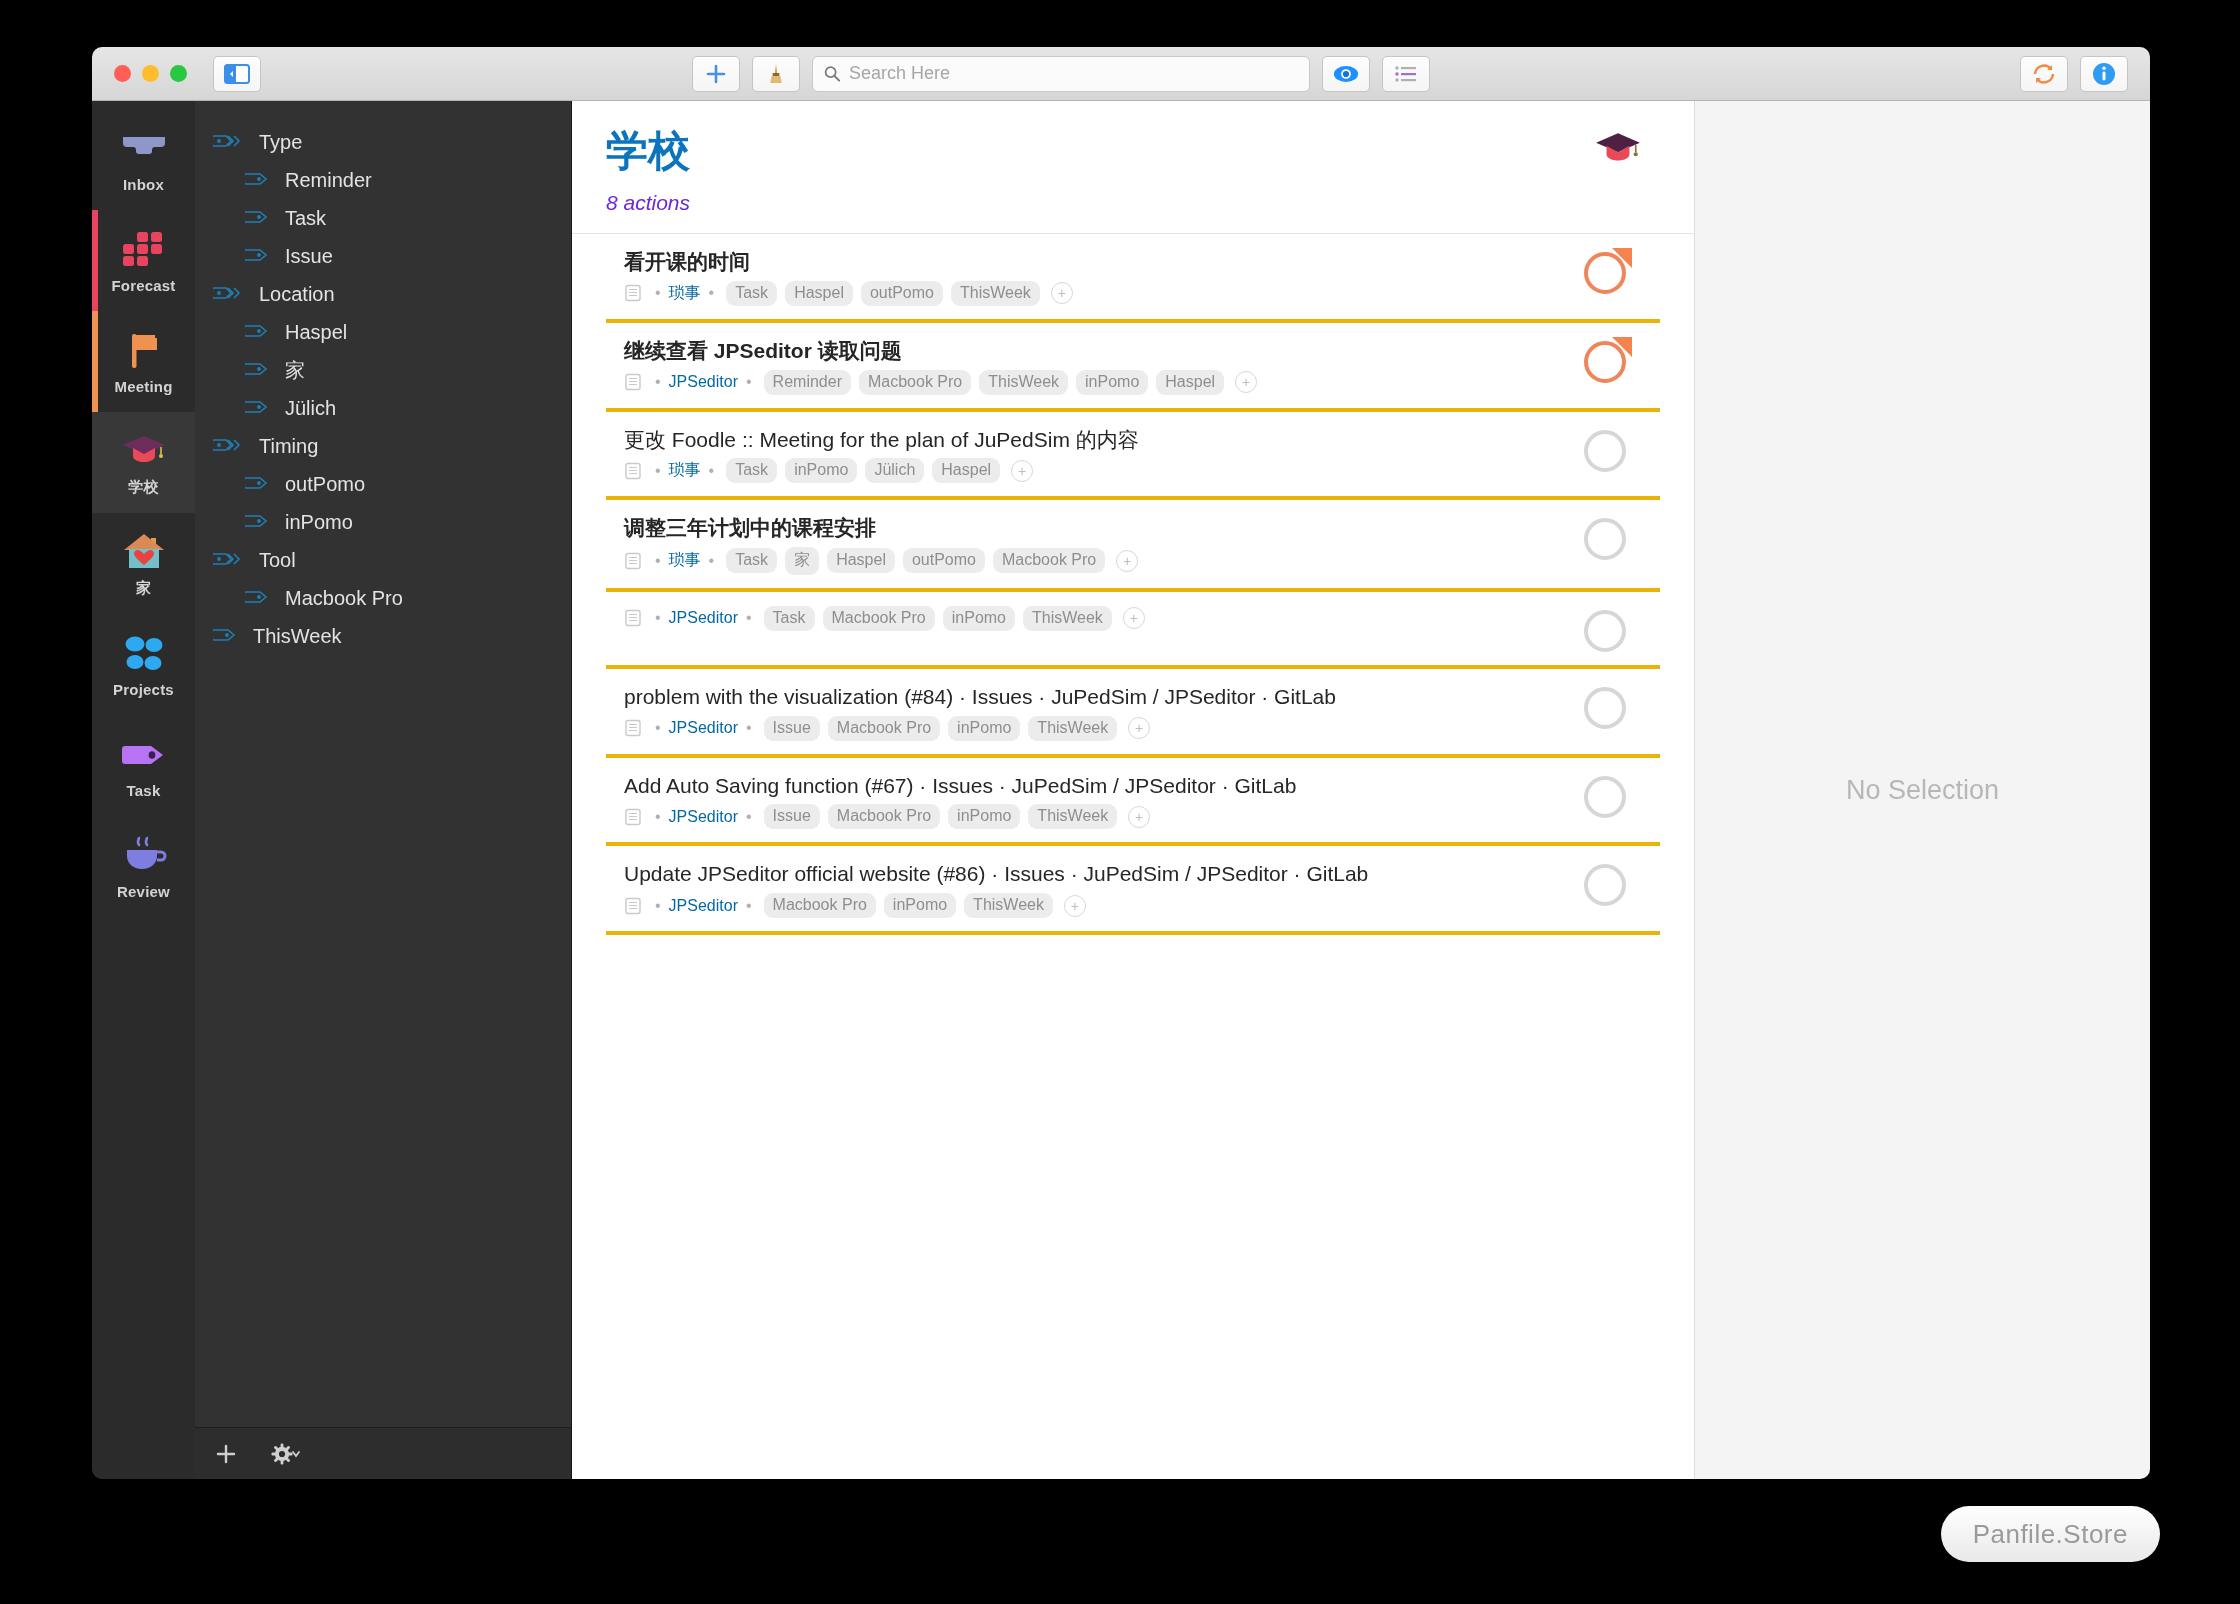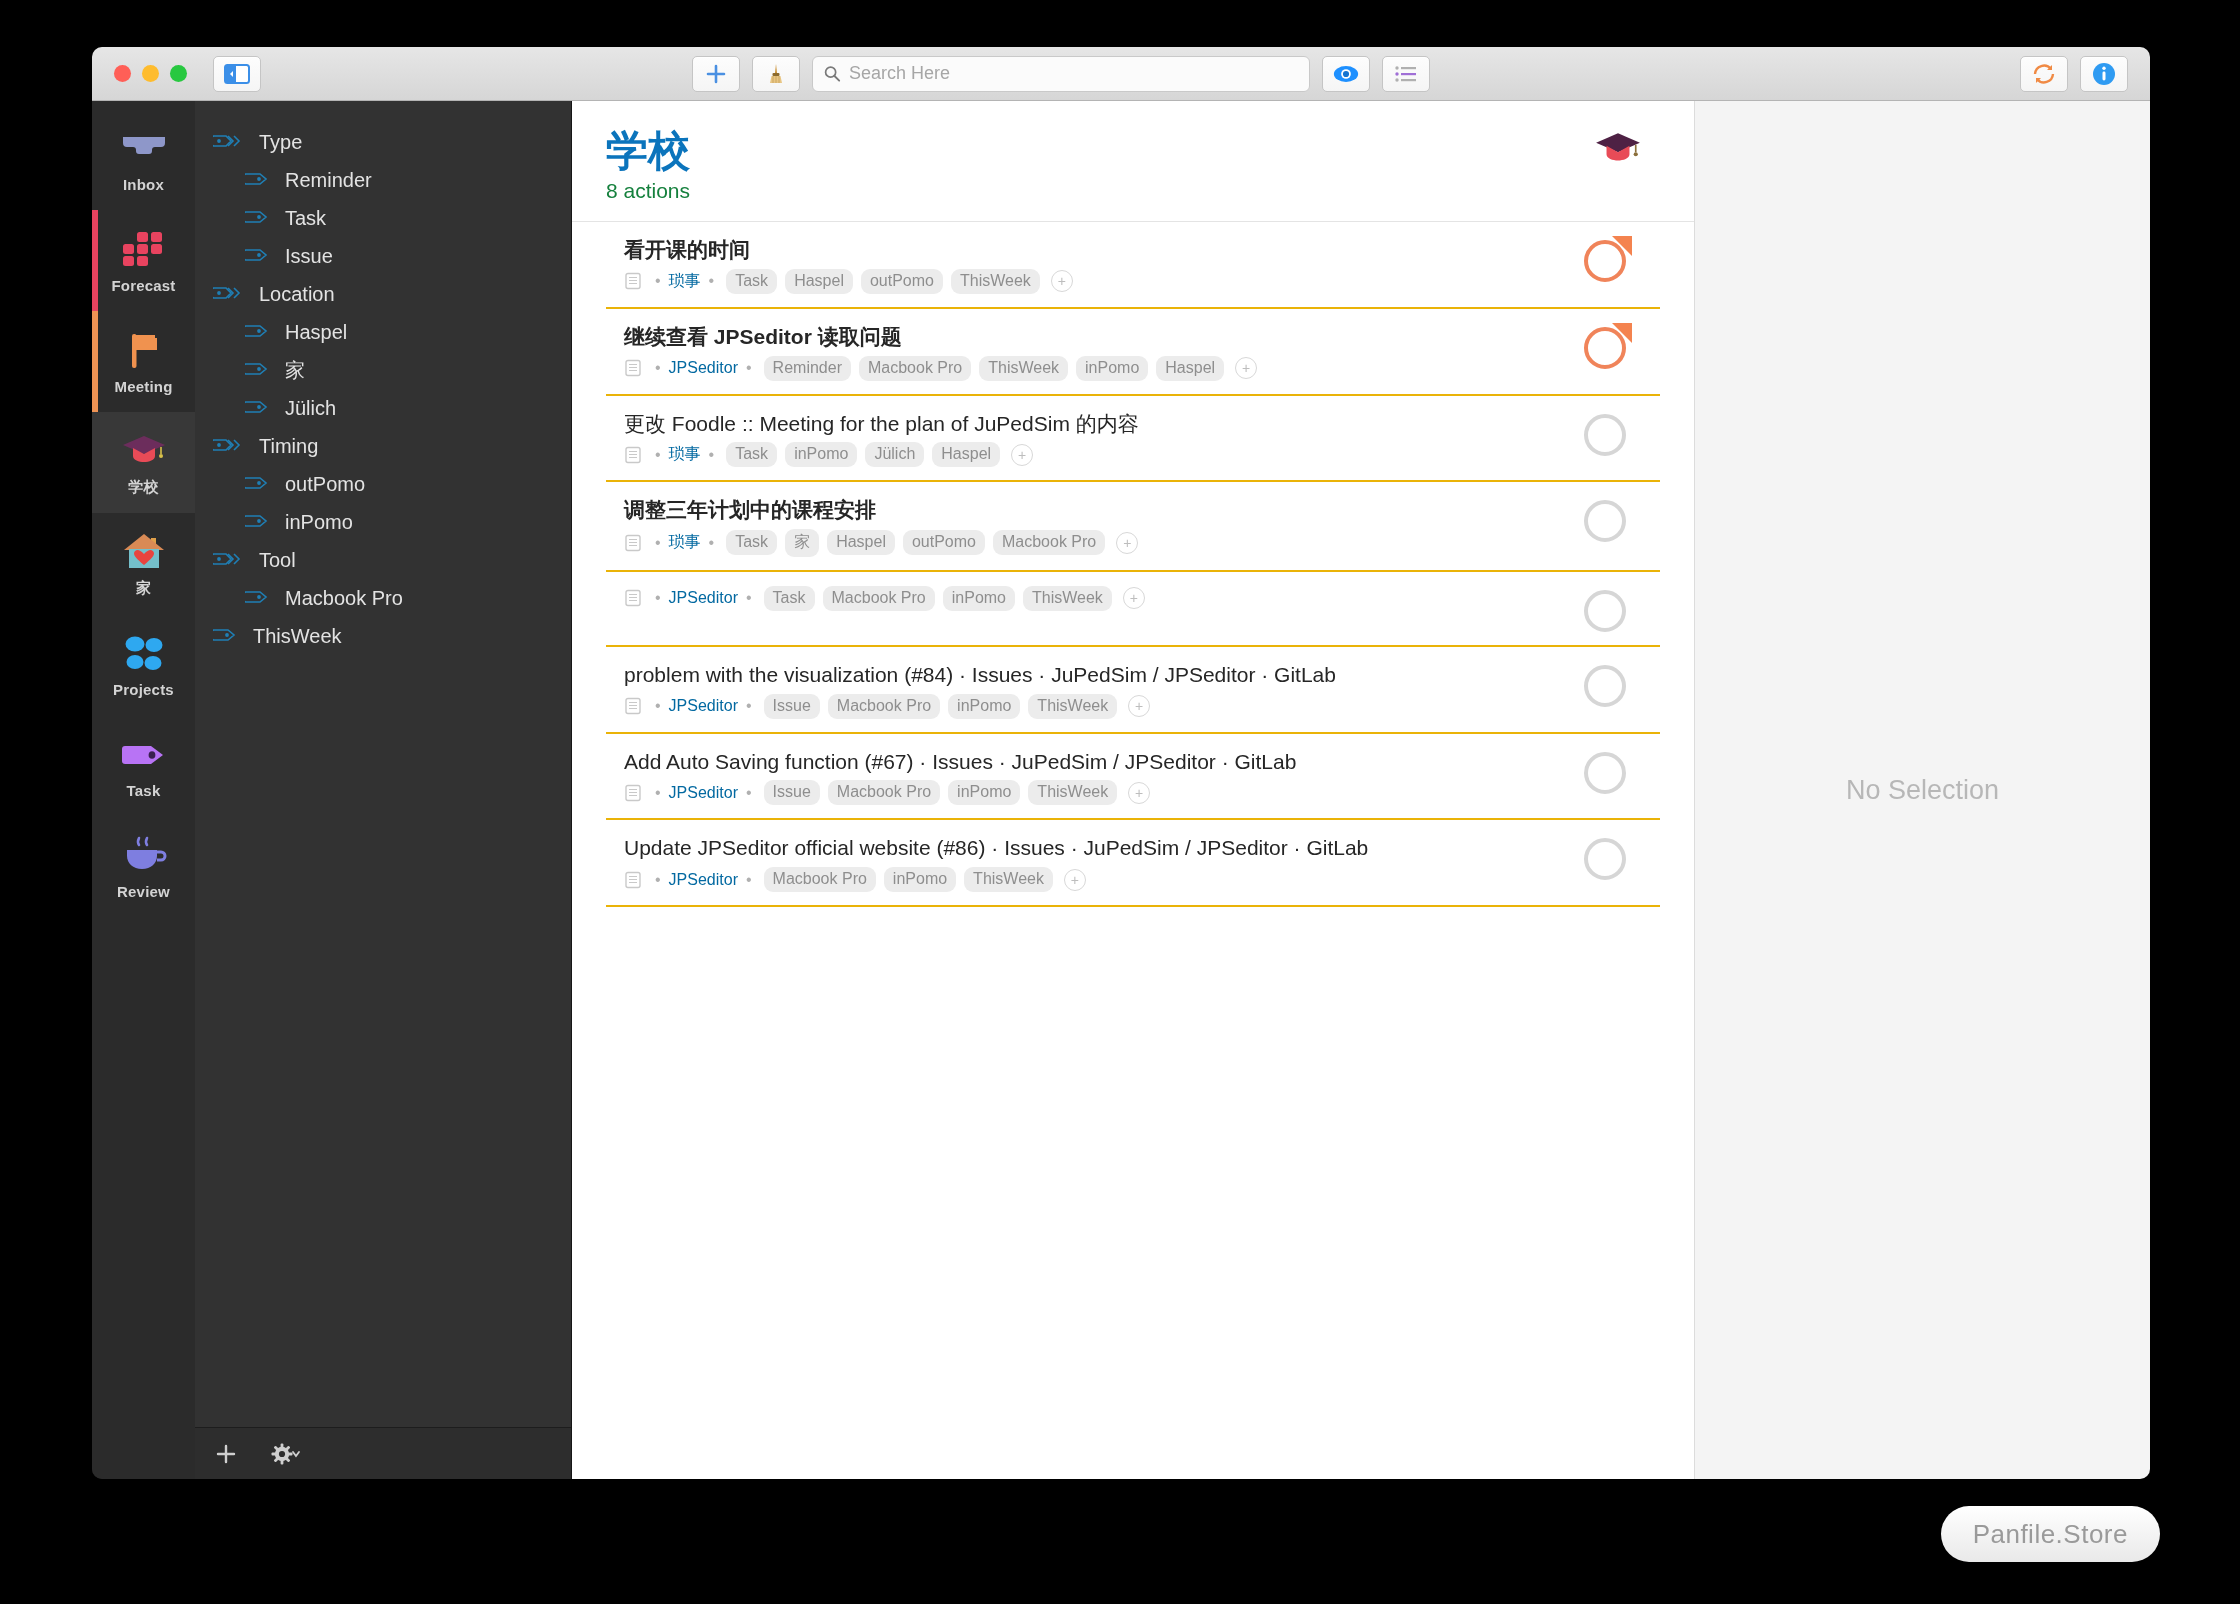--- a/index.html
+++ b/index.html
@@ -147,33 +147,33 @@
     padding: 28px 34px 18px 34px;
     border-bottom: 1px solid #e4e4e4;
     position: relative;
     flex: 0 0 auto;
   }
   #perspective-title {
     font-size: 42px; color: #0b74bc; font-weight: bold;
     line-height: 1.05;
   }
   #perspective-count {
-    font-size: 21px; color: #15803d; 
-    margin-top: 6px;
+    font-size: 21px; color: #6d28d9; font-style: italic;
+    margin-top: 18px;
   }
   #header-emblem {
     position: absolute; right: 52px; top: 28px;
   }
 
   #task-list { flex: 1; overflow: hidden; }
   .task-row {
     display: flex; align-items: flex-start;
     padding: 14px 0 13px 0;
     margin: 0 34px;
-    border-bottom: 2px solid #eab308;
+    border-bottom: 4px solid #eab308;
     position: relative;
     gap: 17px;
   }
   .task-main { flex: 1; min-width: 0; padding-left: 18px; }
   .task-title {
     font-size: 21px; color: #262626;
     line-height: 1.32;
     padding-bottom: 5px;
   }
   .task-title.bold { font-weight: bold; }

